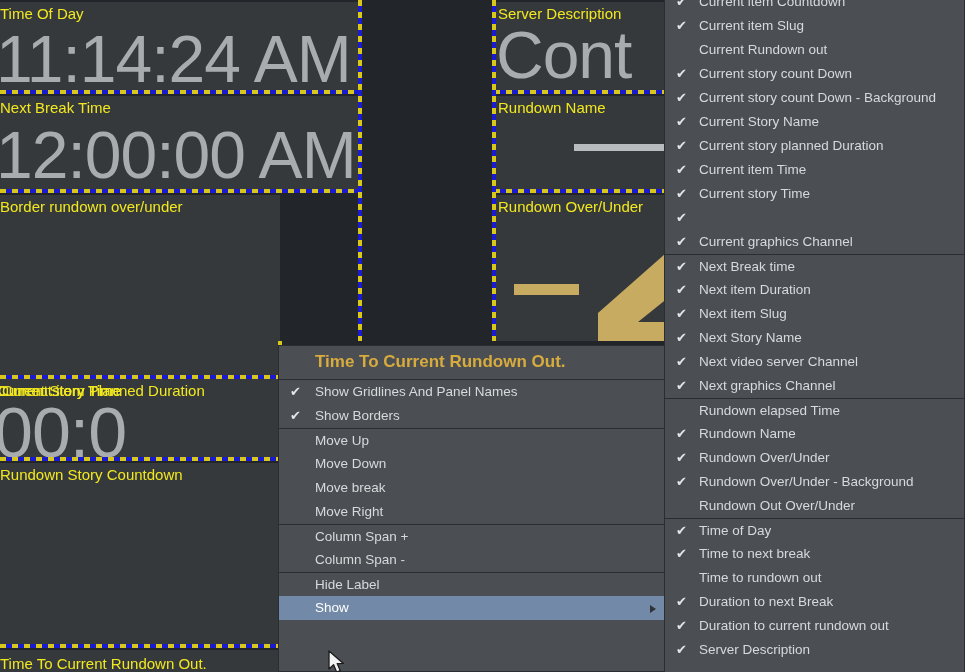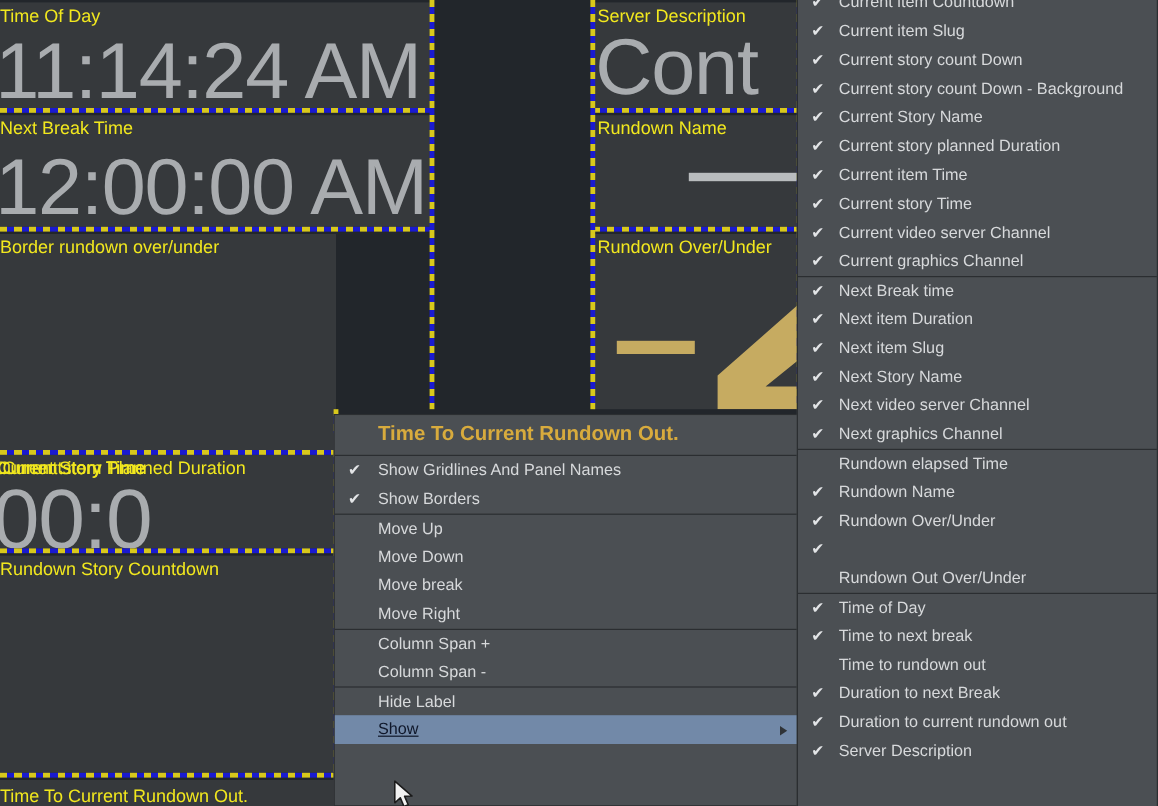--- a/index.html
+++ b/index.html
@@ -81,21 +81,21 @@
   }
   .menu-item {
     position: relative;
     height: 24px;
     line-height: 24px;
     padding-left: 36px;
     white-space: nowrap;
     color: #d7d9db;
   }
   .menu-item.sep-top { border-top: 1px solid #2b2e31; }
-  .menu-item.selected { background: #7289a8; color: #0f172a; text-decoration: underline; }
+  .menu-item.selected { background: #7289a8; color: #ffffff; }
   .menu-check {
     position: absolute;
     left: 11px; top: 0;
     height: 24px; line-height: 24px;
     width: 14px;
     color: #e3e5e7;
     font-size: 13px;
   }
   .menu-arrow {
     position: absolute;
@@ -203,38 +203,39 @@
         <div class="menu-item"><span>Column Span -</span></div>
         <div class="menu-item sep-top"><span>Hide Label</span></div>
         <div class="menu-item selected"><span>Show</span><span class="menu-arrow"></span></div>
       </div>
   </div>
 
   <div class="submenu" id="submenu" style="left:664px; top:-10px; width:301px; height:682px;">
     <div id="submenu-items">
         <div class="menu-item"><span class="menu-check">✔</span><span>Current item Countdown</span></div>
         <div class="menu-item"><span class="menu-check">✔</span><span>Current item Slug</span></div>
+        <div class="menu-item"><span>Current Rundown out</span></div>
         <div class="menu-item"><span class="menu-check">✔</span><span>Current story count Down</span></div>
         <div class="menu-item"><span class="menu-check">✔</span><span>Current story count Down - Background</span></div>
         <div class="menu-item"><span class="menu-check">✔</span><span>Current Story Name</span></div>
         <div class="menu-item"><span class="menu-check">✔</span><span>Current story planned Duration</span></div>
         <div class="menu-item"><span class="menu-check">✔</span><span>Current item Time</span></div>
         <div class="menu-item"><span class="menu-check">✔</span><span>Current story Time</span></div>
-        <div class="menu-item"><span class="menu-check">✔</span><span>Current video server Channel</span></div>
+        <div class="menu-item"><span class="menu-check">✔</span></div>
         <div class="menu-item"><span class="menu-check">✔</span><span>Current graphics Channel</span></div>
         <div class="menu-item sep-top"><span class="menu-check">✔</span><span>Next Break time</span></div>
         <div class="menu-item"><span class="menu-check">✔</span><span>Next item Duration</span></div>
         <div class="menu-item"><span class="menu-check">✔</span><span>Next item Slug</span></div>
         <div class="menu-item"><span class="menu-check">✔</span><span>Next Story Name</span></div>
         <div class="menu-item"><span class="menu-check">✔</span><span>Next video server Channel</span></div>
         <div class="menu-item"><span class="menu-check">✔</span><span>Next graphics Channel</span></div>
         <div class="menu-item sep-top"><span>Rundown elapsed Time</span></div>
         <div class="menu-item"><span class="menu-check">✔</span><span>Rundown Name</span></div>
         <div class="menu-item"><span class="menu-check">✔</span><span>Rundown Over/Under</span></div>
-        <div class="menu-item"><span class="menu-check">✔</span></div>
+        <div class="menu-item"><span class="menu-check">✔</span><span>Rundown Over/Under - Background</span></div>
         <div class="menu-item"><span>Rundown Out Over/Under</span></div>
         <div class="menu-item sep-top"><span class="menu-check">✔</span><span>Time of Day</span></div>
         <div class="menu-item"><span class="menu-check">✔</span><span>Time to next break</span></div>
         <div class="menu-item"><span>Time to rundown out</span></div>
         <div class="menu-item"><span class="menu-check">✔</span><span>Duration to next Break</span></div>
         <div class="menu-item"><span class="menu-check">✔</span><span>Duration to current rundown out</span></div>
         <div class="menu-item"><span class="menu-check">✔</span><span>Server Description</span></div>
       </div>
   </div>
 

